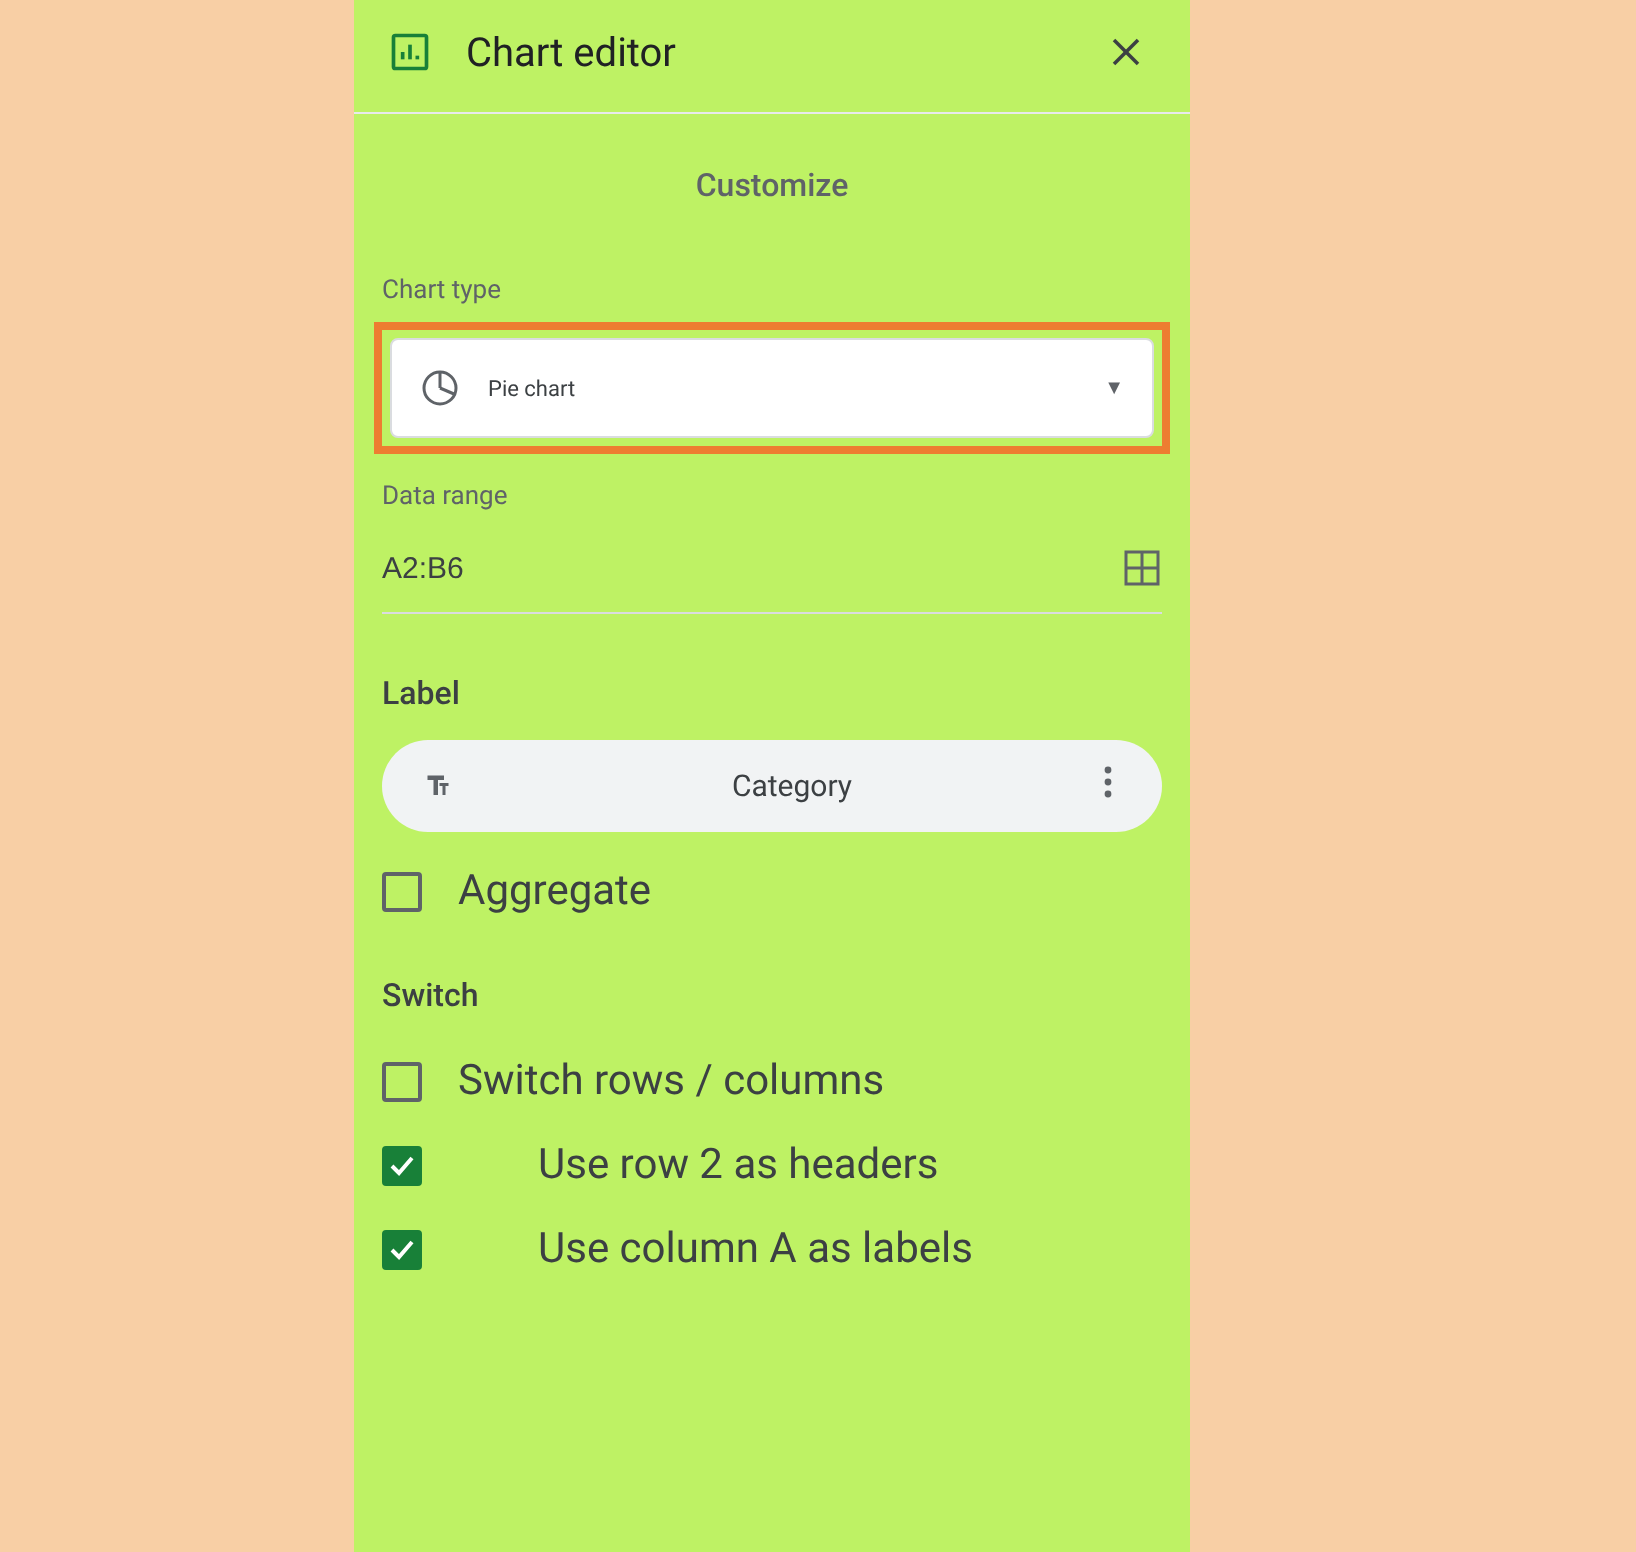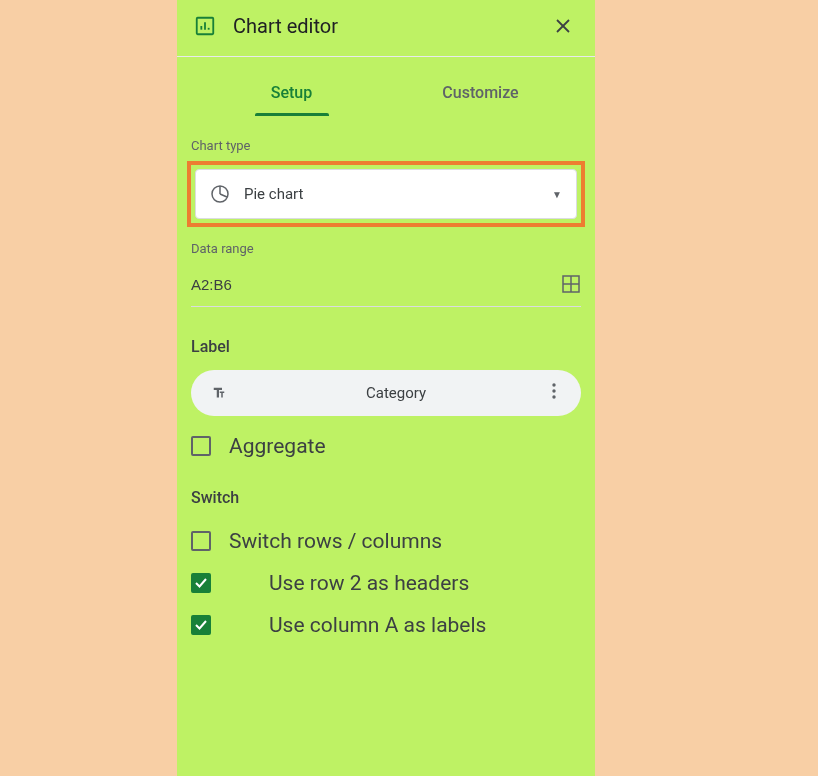--- a/index.html
+++ b/index.html
@@ -105,21 +105,21 @@
       background: #fff;
     }
     .dropdown-icon {
       width: 20px;
       height: 20px;
       margin-right: 14px;
       color: #5f6368;
     }
     .dropdown-text {
       flex: 1;
-      font-size: 15px;
+      font-size: 11px;
       color: #3c4043;
     }
     .dropdown-caret {
       color: #5f6368;
       font-size: 10px;
     }
     .range-row {
       display: flex;
       align-items: center;
       border-bottom: 1px solid #dadce0;
@@ -236,21 +236,20 @@
     <div class="header-title">Chart editor</div>
     <div class="close-btn">
       <svg width="16" height="16" viewBox="0 0 16 16">
         <line x1="2" y1="2" x2="14" y2="14" stroke="#3c4043" stroke-width="1.8"></line>
         <line x1="14" y1="2" x2="2" y2="14" stroke="#3c4043" stroke-width="1.8"></line>
       </svg>
     </div>
   </div>
 
   <div class="tabs">
-    <div class="tab active">Setup</div>
     <div class="tab">Customize</div>
   </div>
 
   <div class="content">
 
     <span class="field-label">Chart type</span>
     <div class="highlight-box">
       <div class="dropdown">
         <div class="dropdown-icon">
           <svg width="20" height="20" viewBox="0 0 20 20" fill="none" stroke="#5f6368" stroke-width="1.5">

